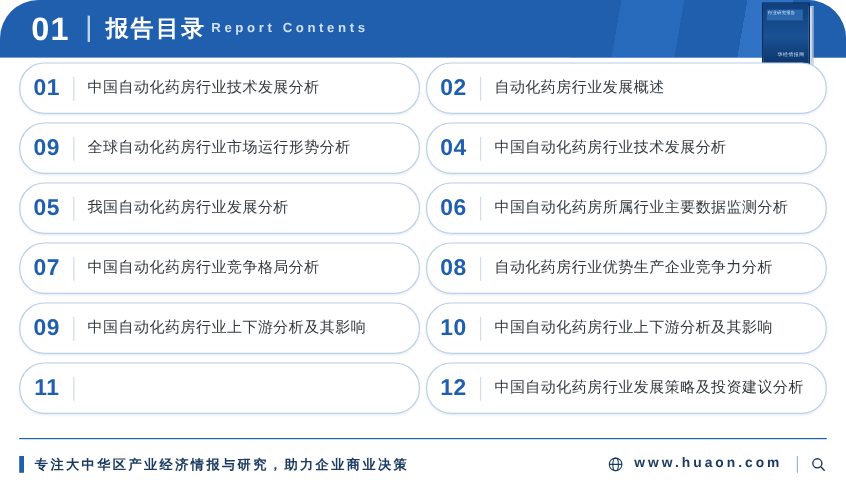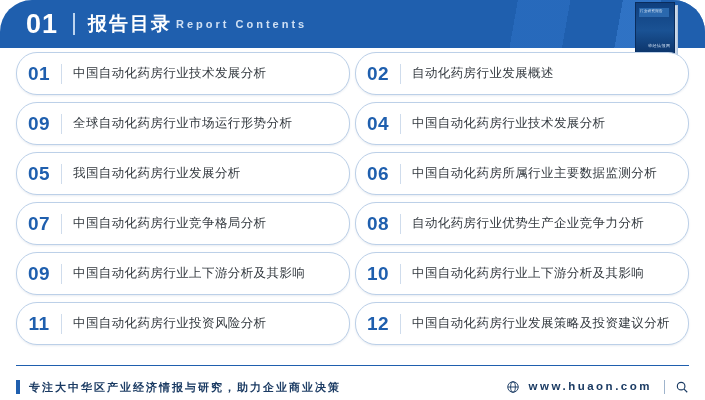--- a/index.html
+++ b/index.html
@@ -322,21 +322,20 @@
 
     <div class="item">
       <div class="item-badge">10</div>
       <div class="item-sep"></div>
       <div class="item-text">中国自动化药房行业上下游分析及其影响</div>
     </div>
 
     <div class="item">
       <div class="item-badge">11</div>
       <div class="item-sep"></div>
-      <div class="item-text">中国自动化药房行业投资风险分析</div>
     </div>
 
     <div class="item">
       <div class="item-badge">12</div>
       <div class="item-sep"></div>
       <div class="item-text">中国自动化药房行业发展策略及投资建议分析</div>
     </div>
 
   </div>
 

